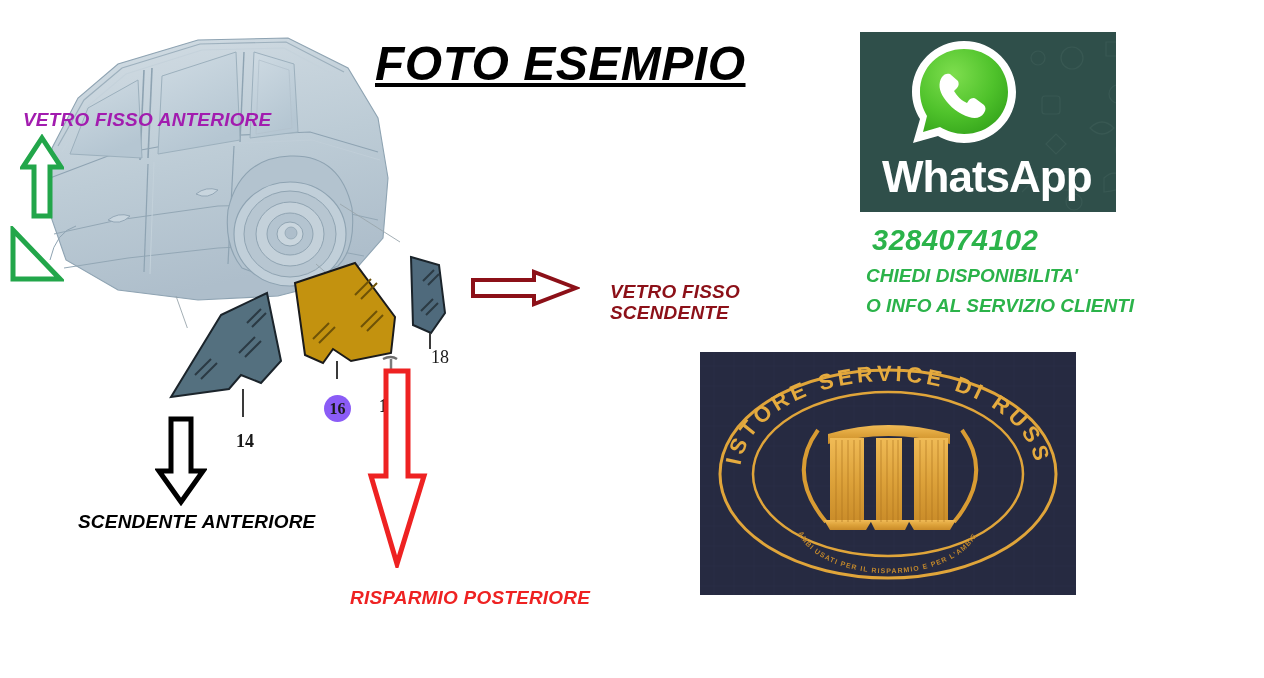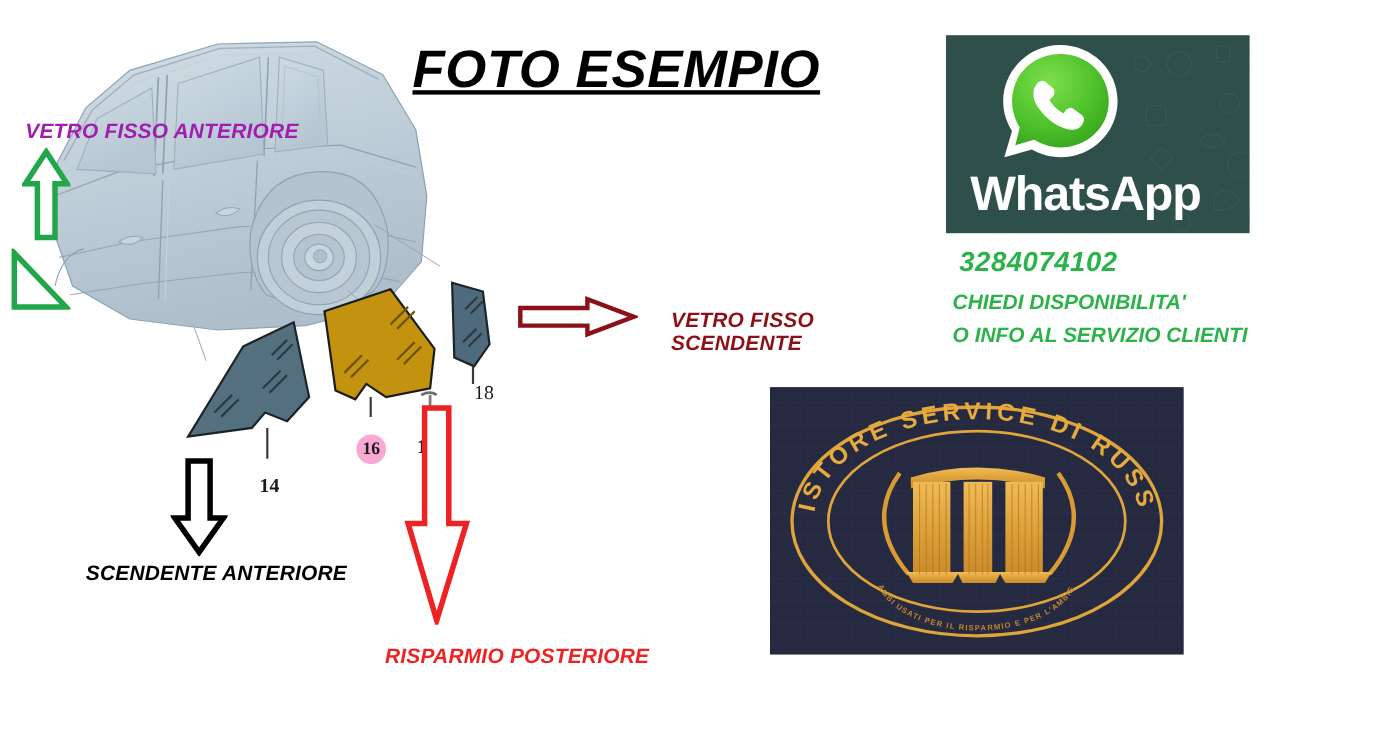--- a/index.html
+++ b/index.html
@@ -90,41 +90,41 @@
   #arrow-up-green   { left: 20px;  top: 134px; }
   #triangle-green   { left: 8px;   top: 226px; }
   #arrow-right-red  { left: 470px; top: 268px; }
   #arrow-down-black { left: 155px; top: 416px; }
   #arrow-down-red   { left: 366px; top: 368px; }
 
   
   #whatsapp-banner {
     left: 860px;
     top: 32px;
-    width: 276px;
+    width: 256px;
     height: 180px;
     background: #2f4f4a;
     overflow: hidden;
   }
   #whatsapp-wordmark {
     position: absolute;
     left: 22px;
     bottom: 10px;
     color: #ffffff;
     font-size: 44px;
     font-weight: bold;
     font-family: "Liberation Sans", sans-serif;
     letter-spacing: -1px;
   }
 
   
   #contact-phone {
     left: 872px;
     top: 224px;
-    font-size: 25px;
+    font-size: 29px;
     font-weight: bold;
     font-style: italic;
     color: #2bb34a;
     letter-spacing: 0.5px;
   }
   #contact-line-1 {
     left: 866px;
     top: 265px;
     font-size: 19px;
     font-weight: bold;
@@ -245,21 +245,21 @@
     <g>
       <path d="M256 2 L284 10 L290 58 L276 78 L258 70 Z" fill="#4f6a7c" stroke="#1b242b" stroke-width="2"></path>
       <path d="M266 56 l12 -12 M271 60 l12 -12" stroke="#2b3a44" stroke-width="2" fill="none"></path>
       <path d="M268 26 l11 -11 M273 30 l11 -11" stroke="#2b3a44" stroke-width="2" fill="none"></path>
       <line x1="275" y1="78" x2="275" y2="94" stroke="#3a3a3a" stroke-width="2"></line>
     </g>
   </svg>
 
   <div class="abs" style="left:236px; top:431px; font-size:18px; font-weight:bold; color:#1a1a1a; font-family:'Liberation Serif', serif;">14</div>
 
-  <div class="abs" style="left:324px; top:395px; width:27px; height:27px; border-radius:50%; background:#f9a8d4;
+  <div class="abs" style="left:324px; top:395px; width:27px; height:27px; border-radius:50%; background:#8b5cf6;
               display:flex; align-items:center; justify-content:center;">
     <span style="font-size:16px; font-weight:bold; color:#1a1a1a; font-family:'Liberation Serif', serif;">16</span>
   </div>
 
   <div class="abs" style="left:379px; top:396px; font-size:18px; font-weight:bold; color:#1a1a1a; font-family:'Liberation Serif', serif;">17</div>
 
   <div class="abs" style="left:431px; top:347px; font-size:18px; font-weight:normal; color:#1a1a1a; font-family:'Liberation Serif', serif;">18</div>
 
   <div class="abs" id="title-foto-esempio">FOTO ESEMPIO</div>
 

